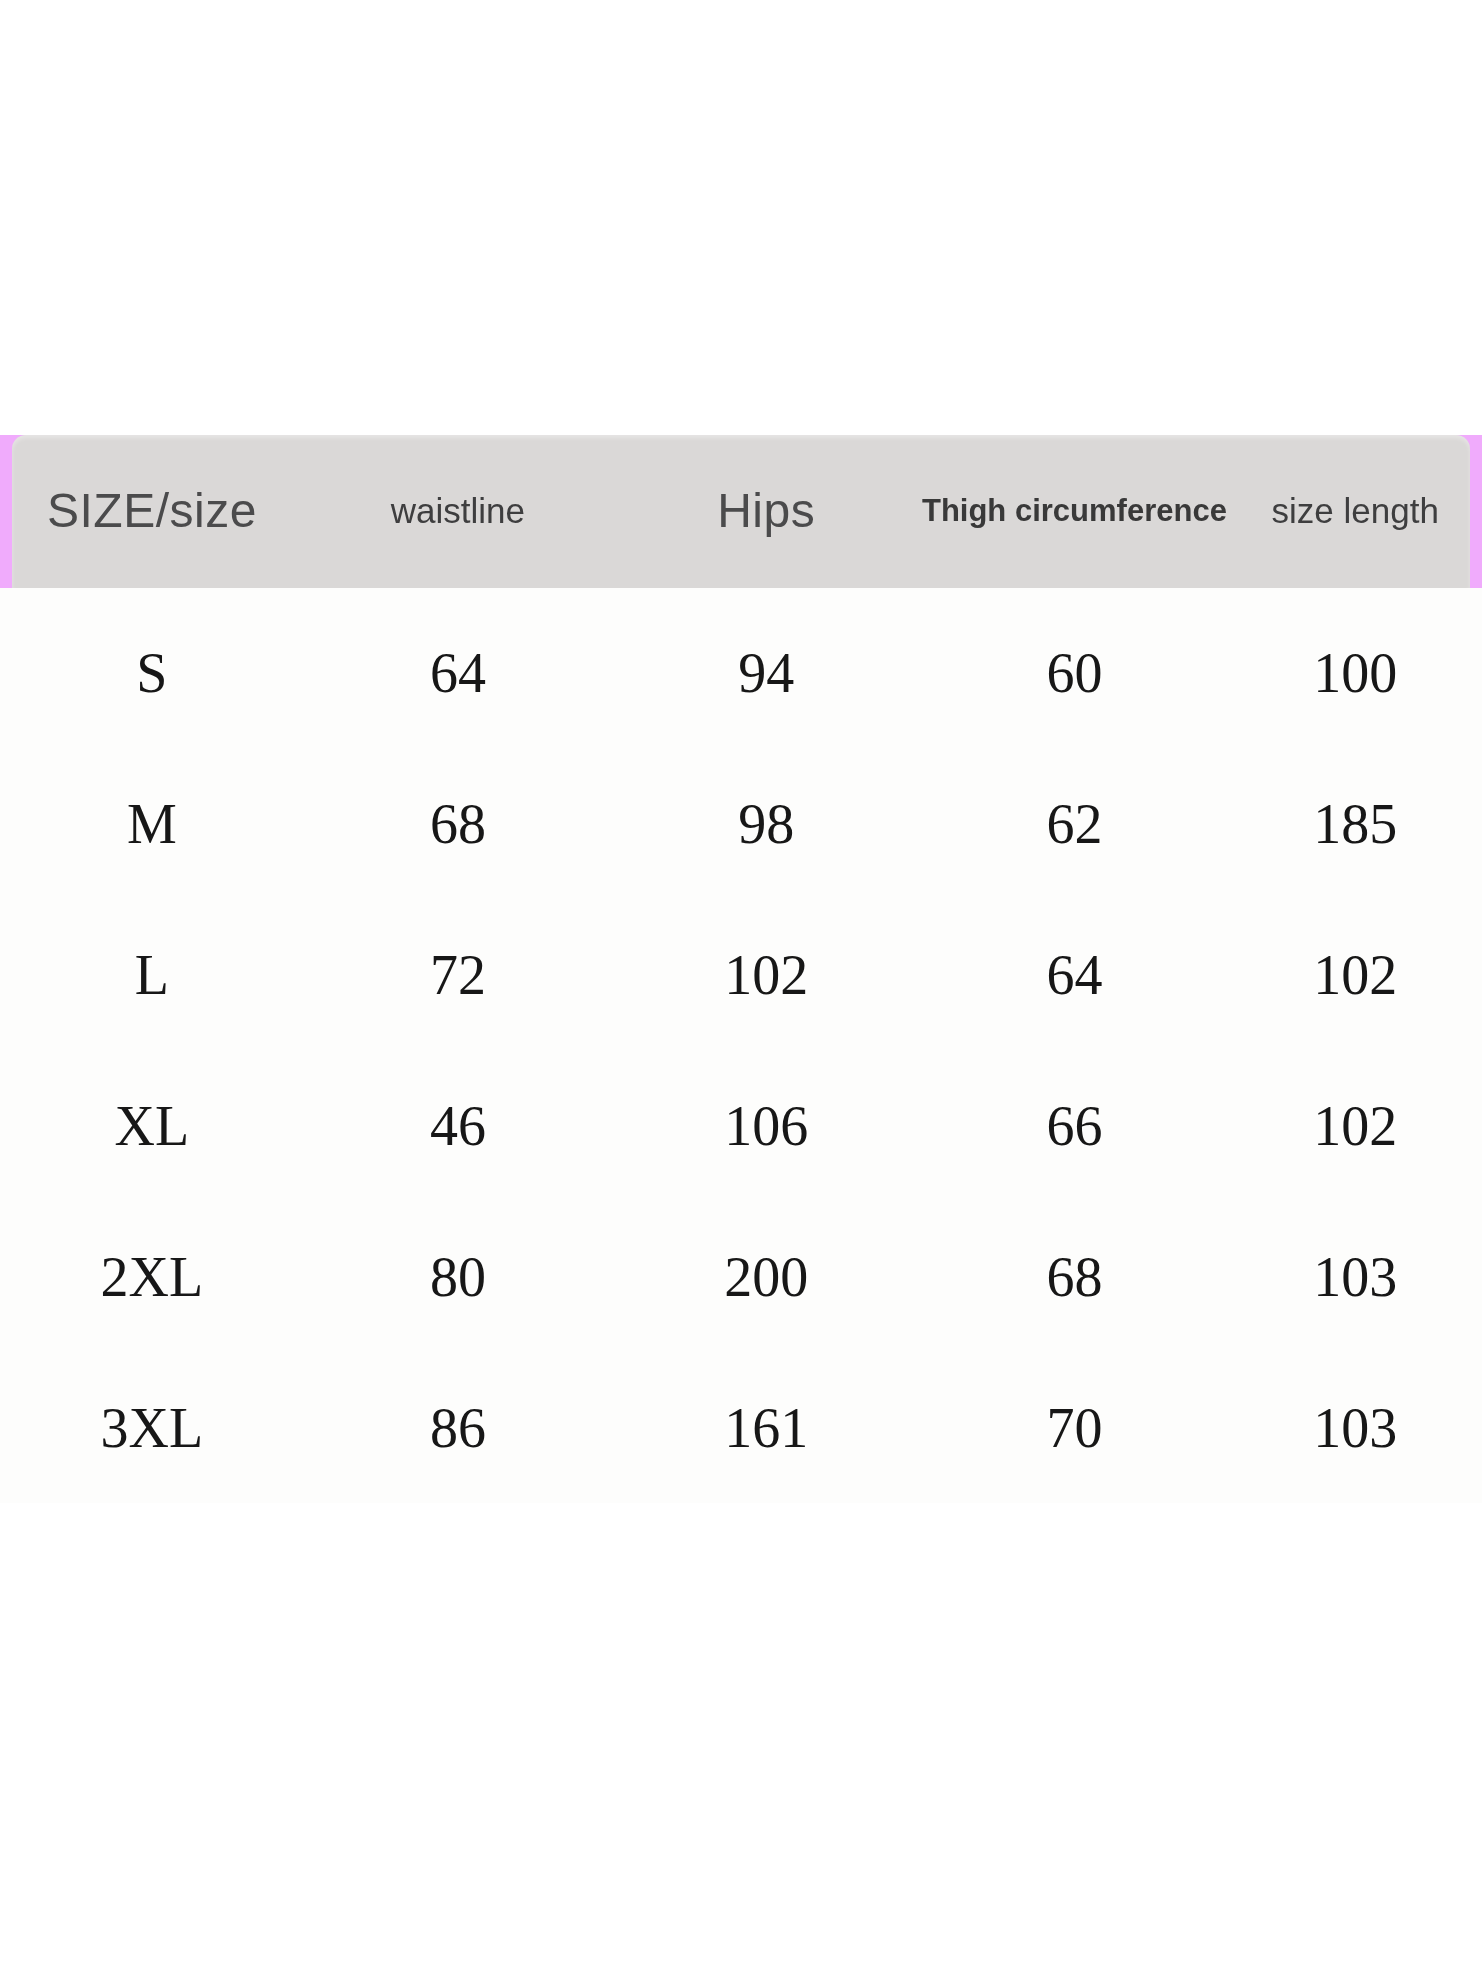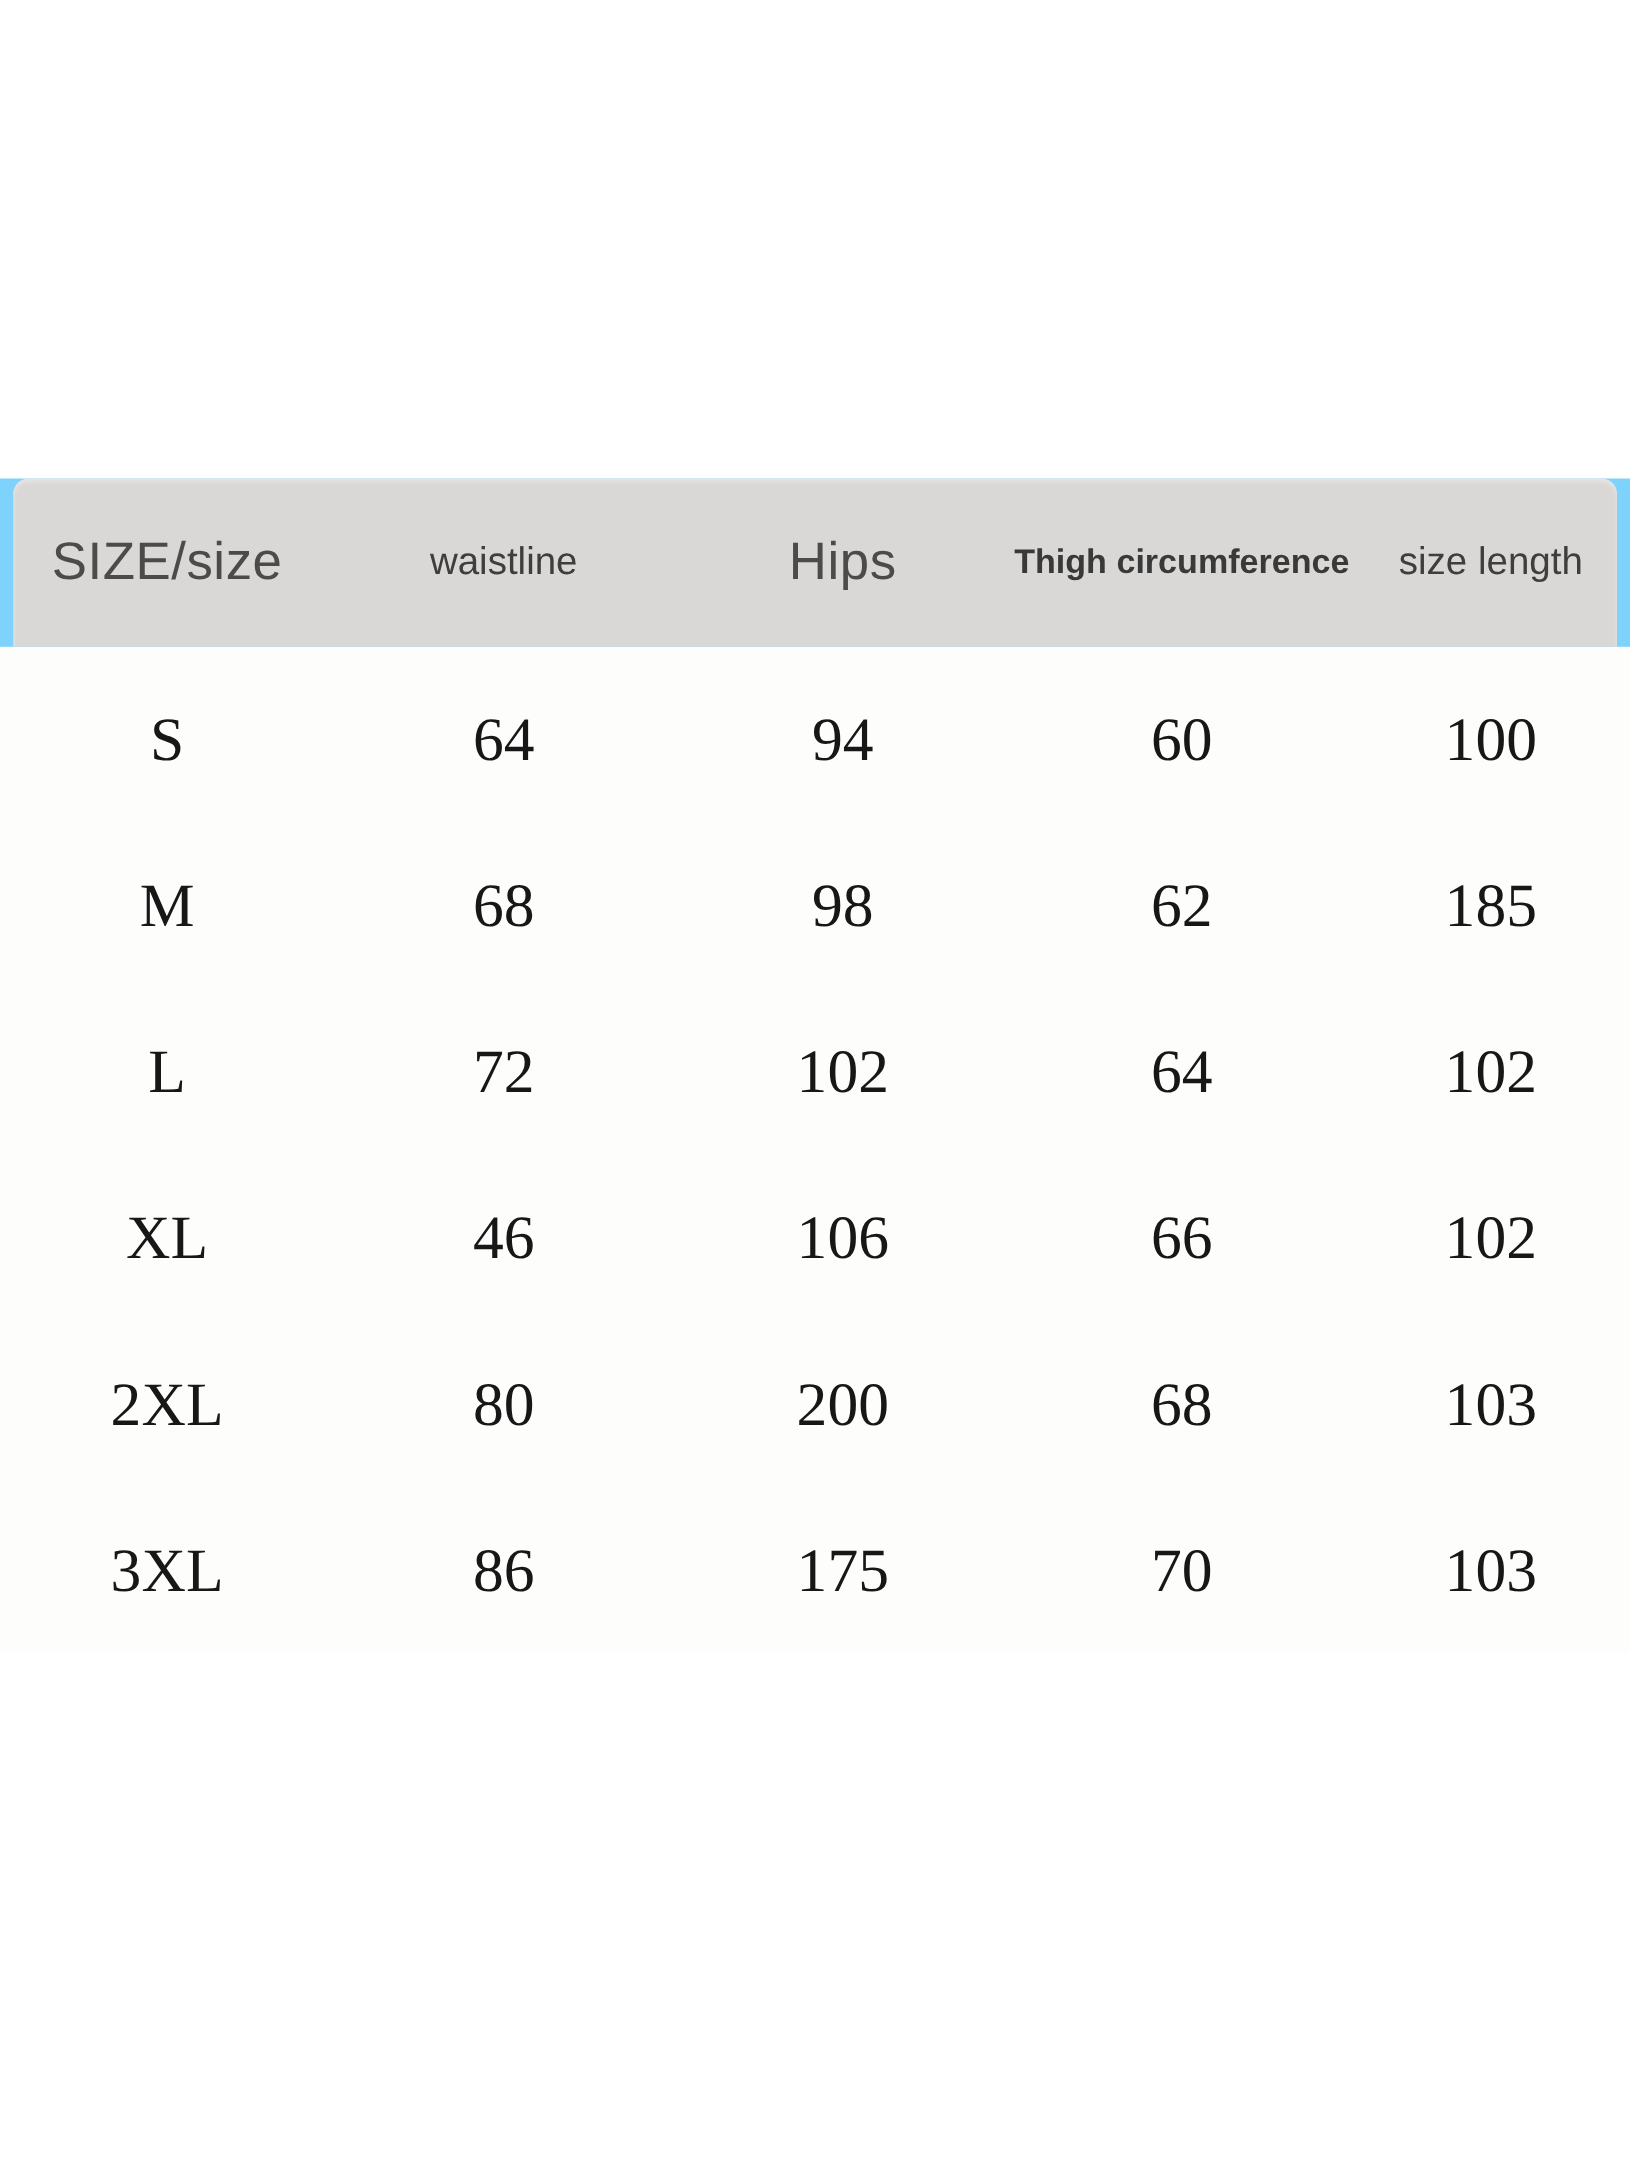--- a/index.html
+++ b/index.html
@@ -16,21 +16,21 @@
     position: absolute;
     top: 435px;
     left: 0;
     width: 1482px;
   }
 
   
   .chart-header {
     position: relative;
     height: 153px;
-    background: #7dd3fc; 
+    background: #f0abfc; 
   }
   .chart-header-inner {
     position: absolute;
     top: 0;
     bottom: 0;
     left: 12px;
     right: 12px;
     background: #dad8d7;
     border-radius: 14px 14px 0 0;
     box-shadow: inset 0 3px 4px rgba(255,255,255,0.35);
@@ -123,19 +123,19 @@
       <div class="dcell">2XL</div>
       <div class="dcell">80</div>
       <div class="dcell">200</div>
       <div class="dcell">68</div>
       <div class="dcell">103</div>
     </div>
 
     <div class="data-row">
       <div class="dcell">3XL</div>
       <div class="dcell">86</div>
-      <div class="dcell">175</div>
+      <div class="dcell">161</div>
       <div class="dcell">70</div>
       <div class="dcell">103</div>
     </div>
 
   </div>
 </div>
 
 </body></html>

